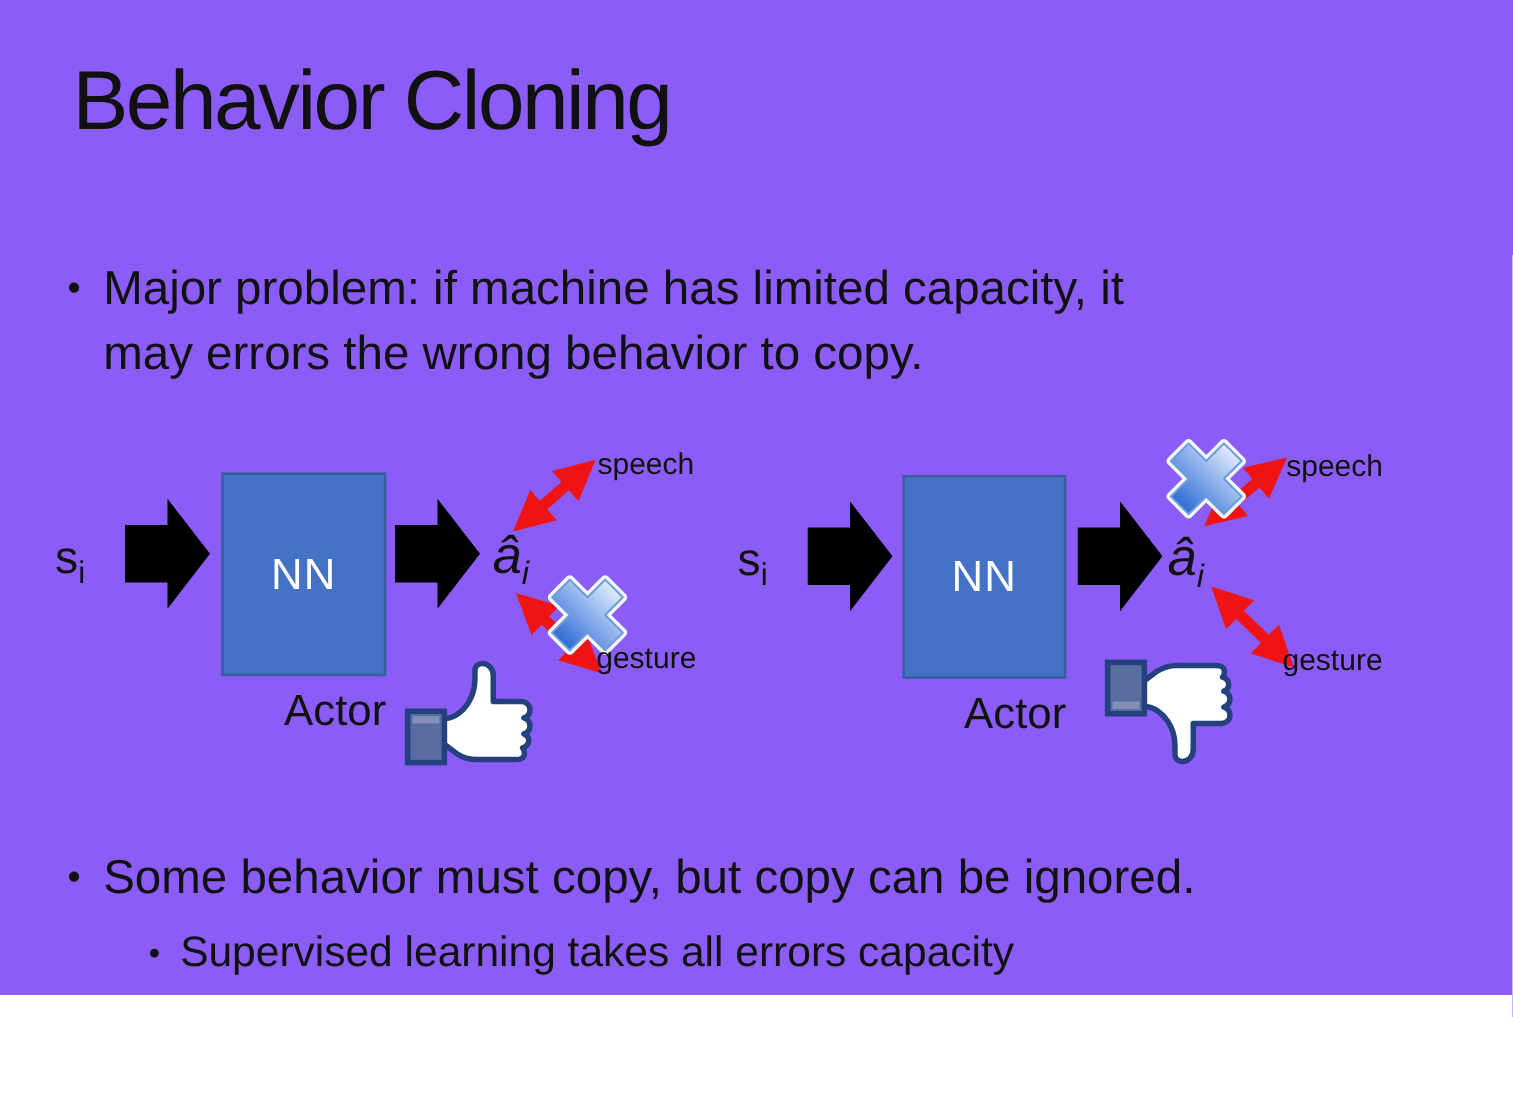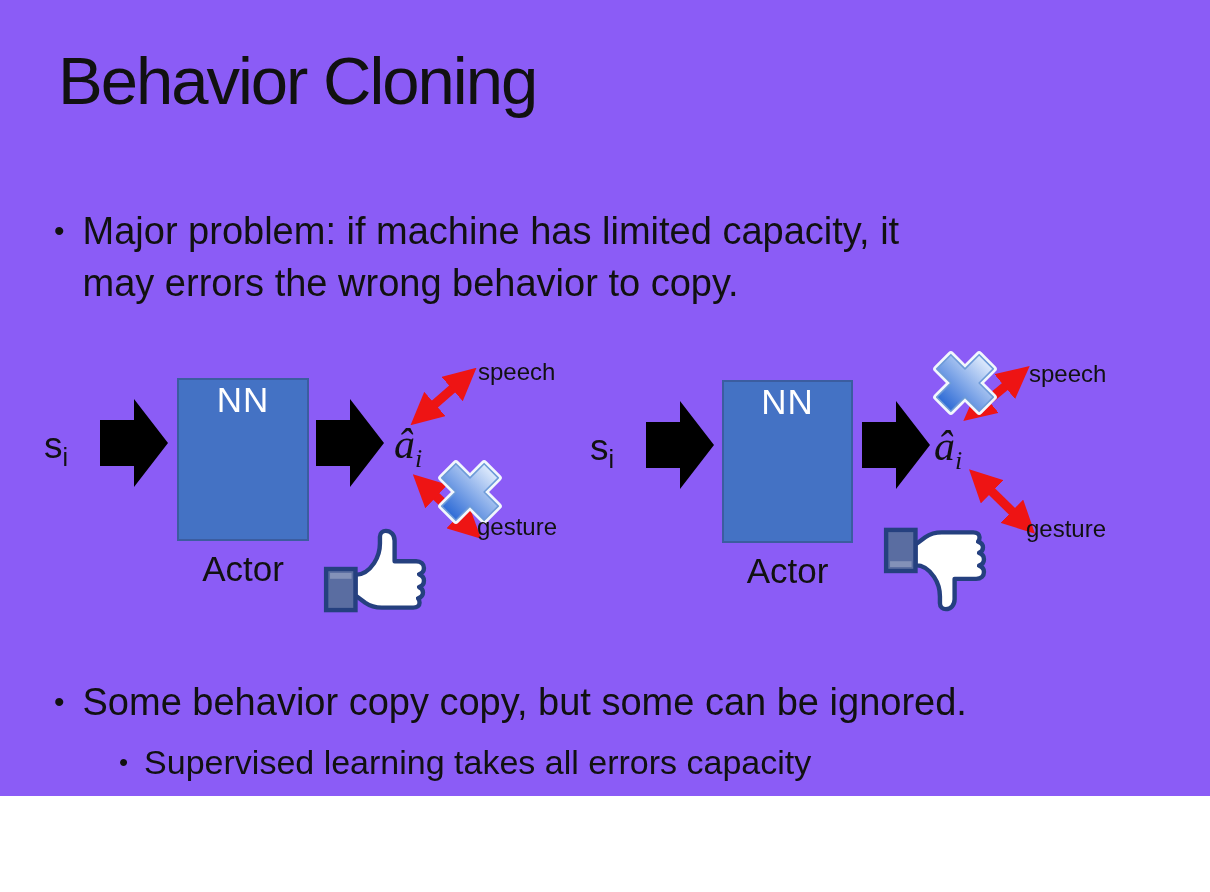--- a/index.html
+++ b/index.html
@@ -17,29 +17,29 @@
   .bullet .btext{white-space:pre-line;}
   .b1{left:54px; top:205px; font-size:38px; line-height:52px;}
   .b1 .dot{font-size:30px; line-height:52px; margin-right:18px;}
   .b2{left:54px; top:676px; font-size:38px; line-height:52px;}
   .b2 .dot{font-size:30px; line-height:52px; margin-right:18px;}
   .b3{left:119px; top:739px; font-size:34px; line-height:46px;}
   .b3 .dot{font-size:26px; line-height:46px; margin-right:16px;}
 
   .io-label{font-size:37px; line-height:44px;}
   .io-label sub{font-size:25px;}
-  .out-label{font-family:Liberation Serif, serif; font-style:italic;
+  .out-label{font-family:Liberation Sans, sans-serif; font-style:italic;
     font-size:42px; line-height:48px;}
   .out-label sub{font-size:26px;}
   .nn-box{
-    display:flex; justify-content:center;
+    display:flex; align-items:center; justify-content:center;
     font-size:35px; letter-spacing:1px; border:2px solid;
     box-sizing:border-box;
   }
-  .caption{font-size:35px; text-align:center;}
+  .caption{font-size:35px; text-align:right;}
   .branch-label{font-size:24px; line-height:40px; white-space:nowrap;}
 
   .s-left{left:44px; top:424px;}
   .arrow1-left{left:100px; top:399px;}
   .nn-left{left:177px; top:378px; width:132px; height:163px;}
   .arrow2-left{left:316px; top:399px;}
   .a-left{left:394px; top:420px;}
   .branches-left{left:393px; top:348px;}
   .speech-left{left:478px; top:352px;}
   .gesture-left{left:477px; top:507px;}
@@ -164,21 +164,21 @@
   <svg class="abs thumb-right" width="110" height="90" viewBox="0 0 112 92">
     <g transform="translate(0,92) scale(1,-1)">
       <path d="M34 52 C42 52 49 46 53 40 C57 34 59 27 59 20 L59 13 C59 9 62 7 65 7 C70 7 74 11 74 17 L74 38 L96 38 C101 38 104 41 104 45 C104 48 102 50.5 99 51.5 C102 52.5 104 55 104 58 C104 61.5 102 63.5 99 64.5 C101.5 65.5 103 67.5 103 70 C103 73 101 75 98 76 C99 77 99.5 78.5 99.5 80.5 C99.5 83.5 97 85.5 93 85.5 L61 85.5 C54 85.5 49 84 44 80.5 L34 73 Z" stroke-width="4.5" stroke-linejoin="round" fill="#ffffff" stroke="#25407f"></path>
       <rect x="4" y="46" width="30" height="42" stroke-width="4.5" fill="#5a6da1" stroke="#25407f"></rect>
       <rect x="8" y="50" width="22" height="6" fill="#ffffff" opacity="0.25"></rect>
     </g>
   </svg>
 
   <div class="abs bullet b2">
     <span class="dot">•</span>
-    <span class="btext">Some behavior copy copy, but some can be ignored.</span>
+    <span class="btext">Some behavior must copy, but copy can be ignored.</span>
   </div>
   <div class="abs bullet b3">
     <span class="dot">•</span>
     <span class="btext">Supervised learning takes all errors capacity</span>
   </div>
 
   <div class="abs watermark"></div>
 </div>
 
 </body></html>

